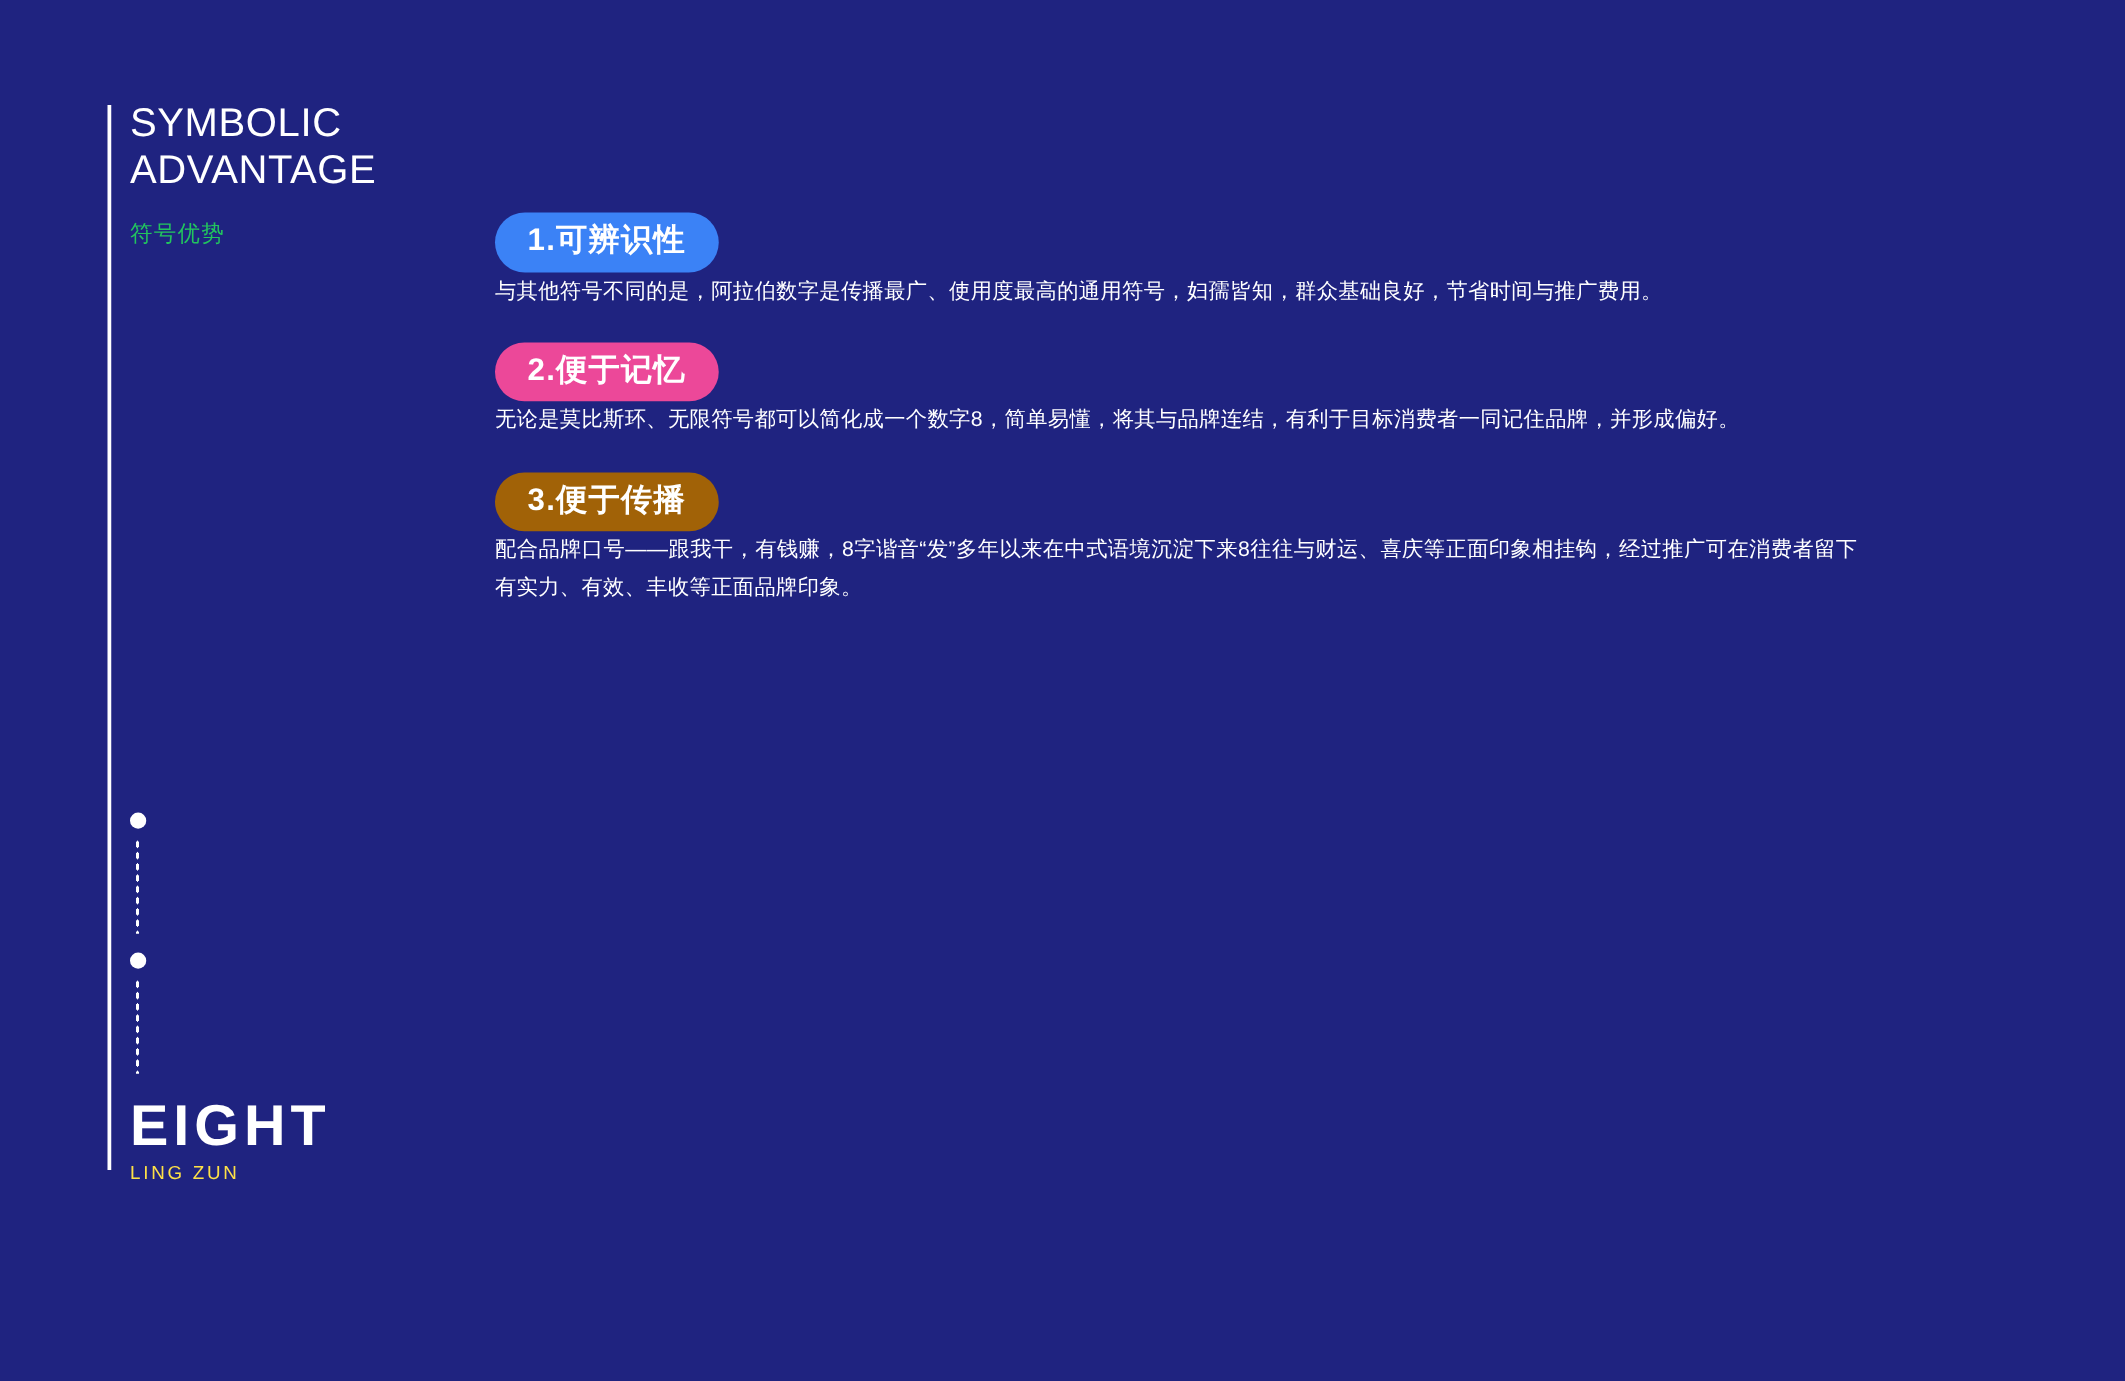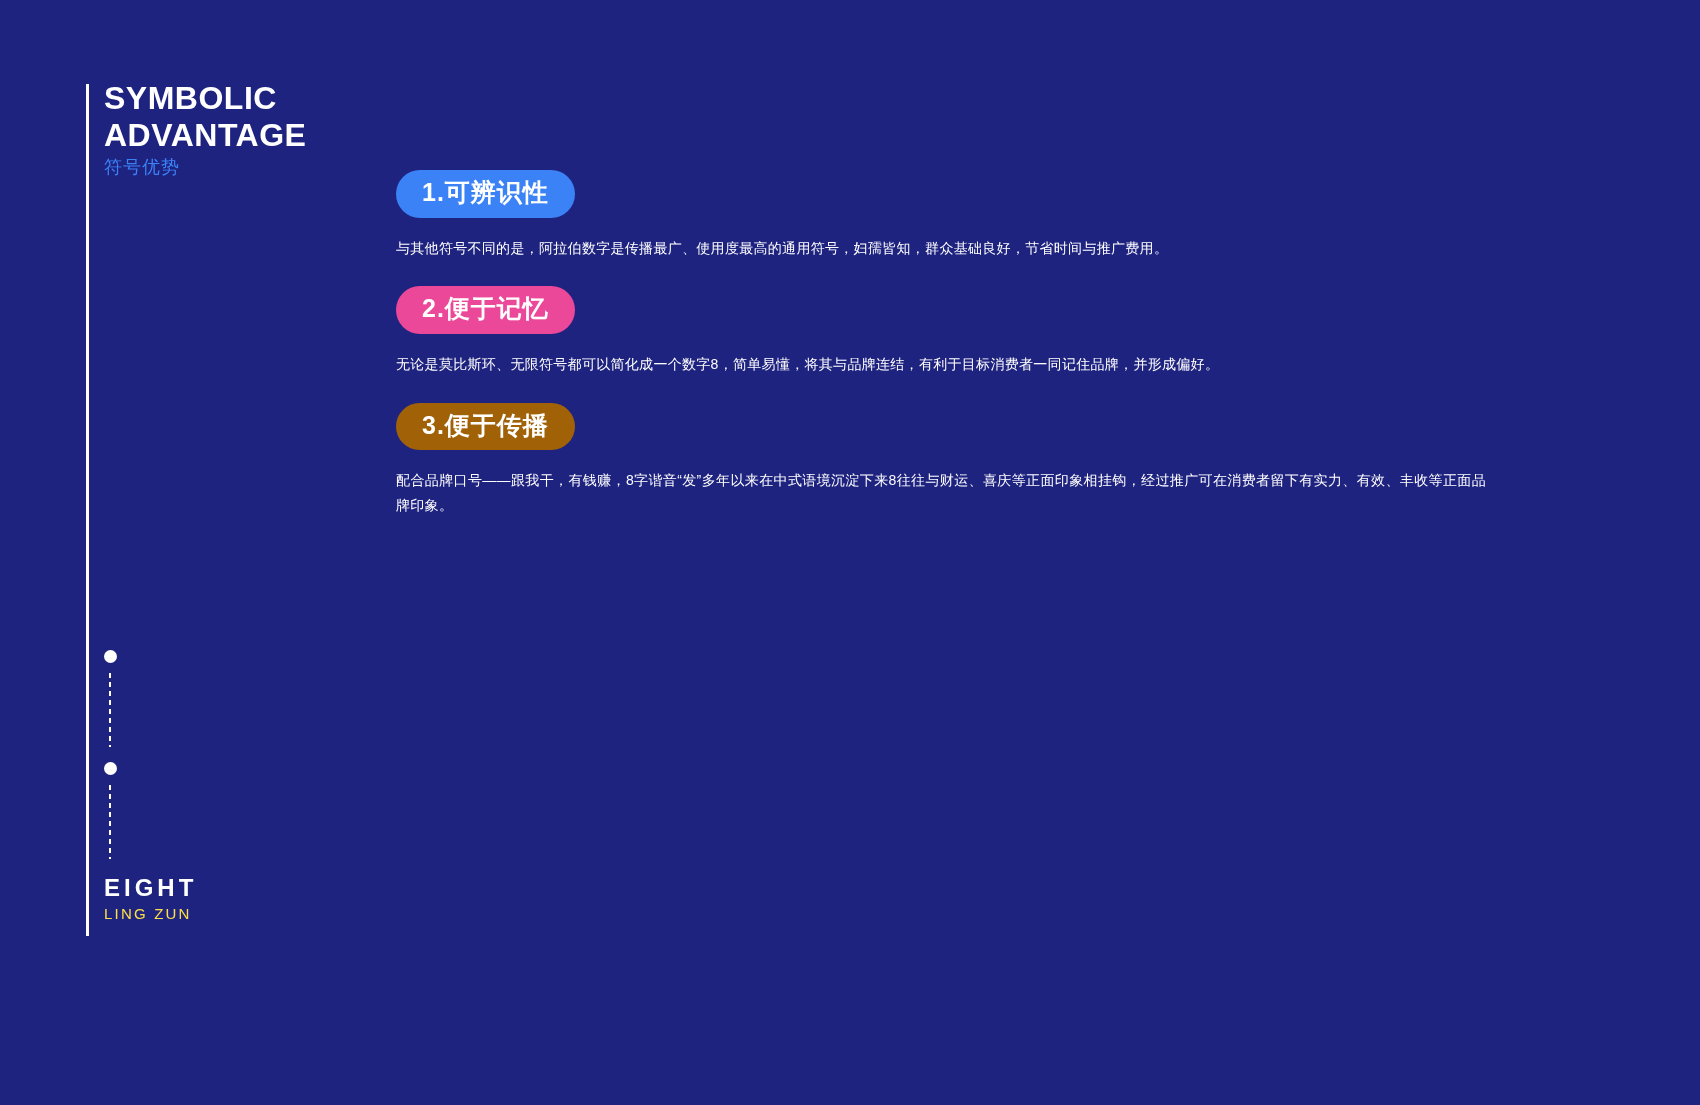--- a/index.html
+++ b/index.html
@@ -37,31 +37,31 @@
   #title-block {
     position: absolute;
     left: 104px;
     top: 80px;
     width: 290px;
   }
 
   #title-en {
     color: #ffffff;
     font-size: 32px;
-    font-weight: bold;
+    font-weight: normal;
     letter-spacing: 0.5px;
     line-height: 1.17;
     white-space: pre-line;
   }
 
   #title-cn {
-    color: #3b82f6;
+    color: #22c55e;
     font-size: 18px;
     font-weight: normal;
-    margin-top: 0;
+    margin-top: 20px;
     letter-spacing: 1px;
   }
 
   
   .dot-group { position: absolute; left: 104px; }
   #dot-group-1 { top: 650px; }
   #dot-group-2 { top: 762px; }
 
   .dot-big {
     width: 13px;
@@ -82,21 +82,21 @@
 
   
   #brand-block {
     position: absolute;
     left: 104px;
     top: 875px;
   }
 
   #brand-en {
     color: #ffffff;
-    font-size: 24px;
+    font-size: 46px;
     font-weight: bold;
     letter-spacing: 4px;
     line-height: 1.1;
   }
 
   #brand-sub {
     color: #fde047;
     font-size: 15px;
     font-weight: normal;
     letter-spacing: 2.2px;
@@ -119,23 +119,22 @@
     border-radius: 26px;
     padding: 8px 26px 10px 26px;
     color: #ffffff;
     font-size: 25px;
     font-weight: bold;
     letter-spacing: 1px;
     line-height: 1.18;
   }
 
   .body-text {
-    margin-top: 18px;
     color: #ffffff;
-    font-size: 14px;
+    font-size: 17px;
     line-height: 1.78;
     letter-spacing: 0.3px;
     text-align: justify;
     font-weight: normal;
   }
 </style>
 </head>
 <body style="background: rgb(31, 35, 128);">
 
 <div id="left-rail">

